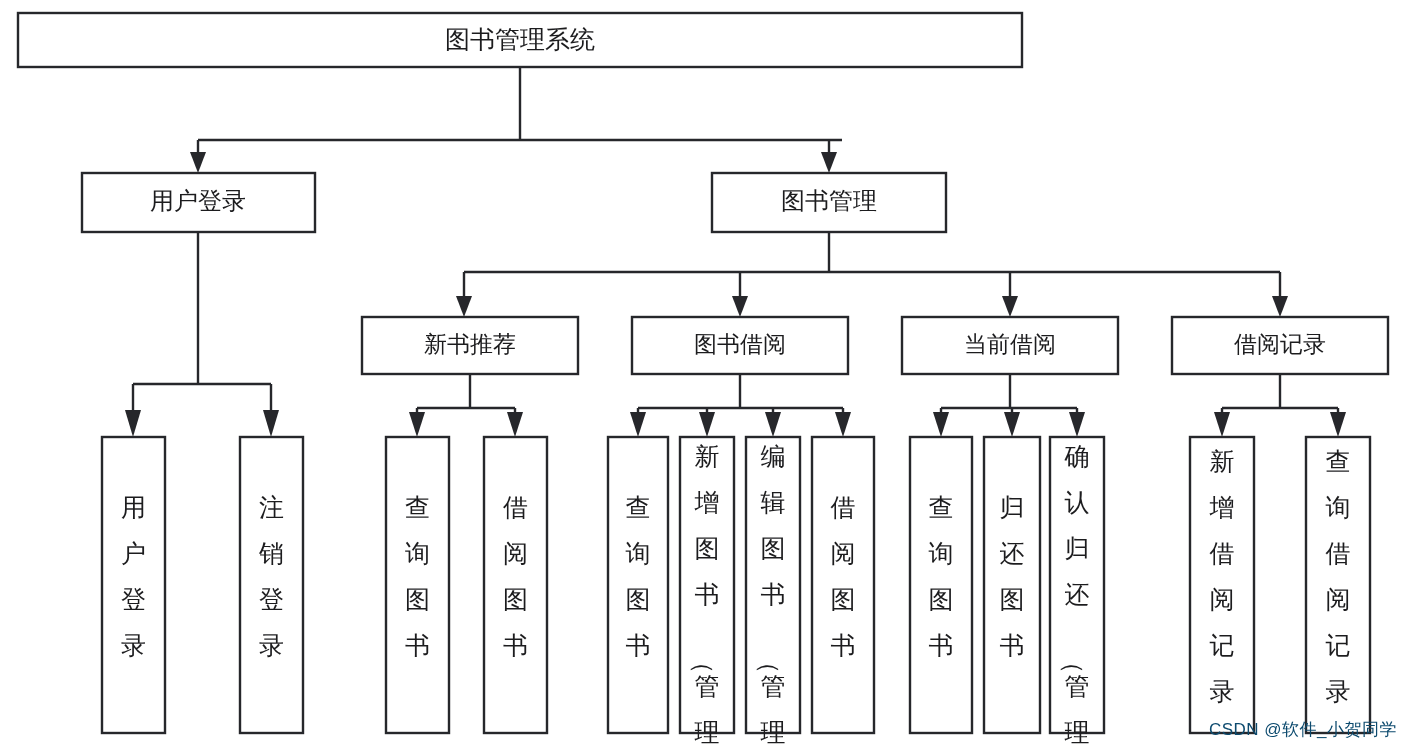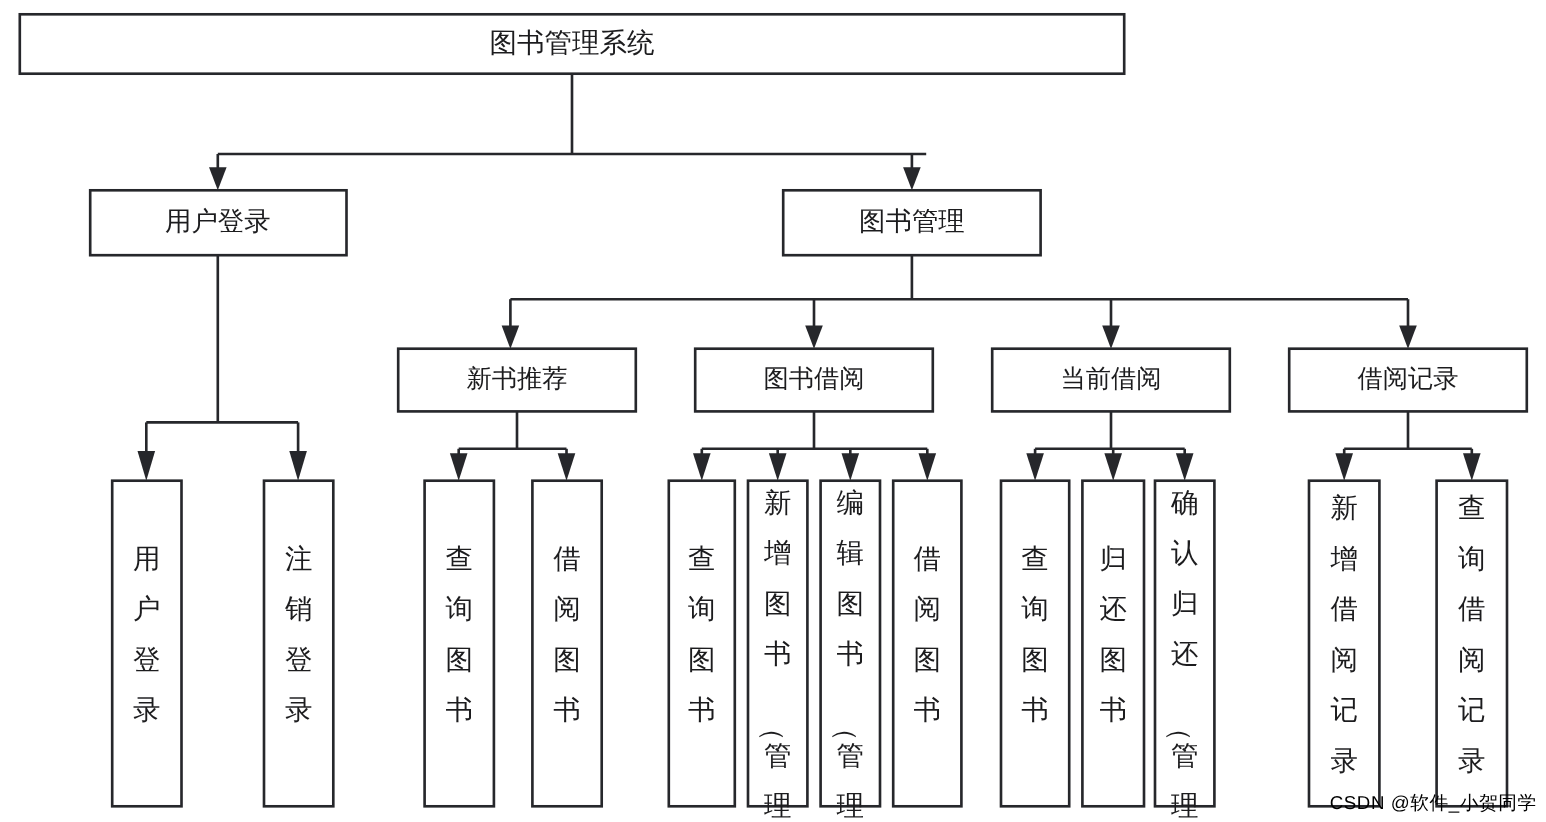--- a/index.html
+++ b/index.html
@@ -37,21 +37,21 @@
     stroke-linecap:butt;
   }
   .arrow-head{fill:#26272b;stroke:none;}
 
   .watermark{
     position:absolute;
     right:8px;
     bottom:6px;
     font-family:"Liberation Sans","DejaVu Sans",sans-serif;
     font-size:17px;
-    color:#000000;
+    color:#0c4a6e;
     letter-spacing:0.5px;
     white-space:nowrap;
     pointer-events:none;
   }
 </style>
 </head>
 <body>
 
 <svg id="diagram" viewBox="0 0 1405 747" xmlns="http://www.w3.org/2000/svg">
 

